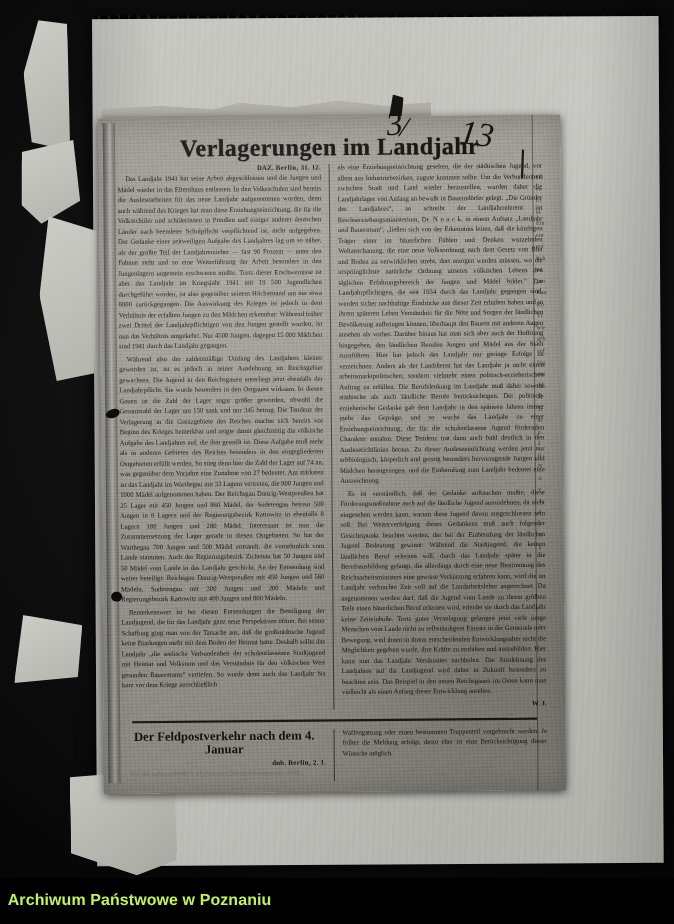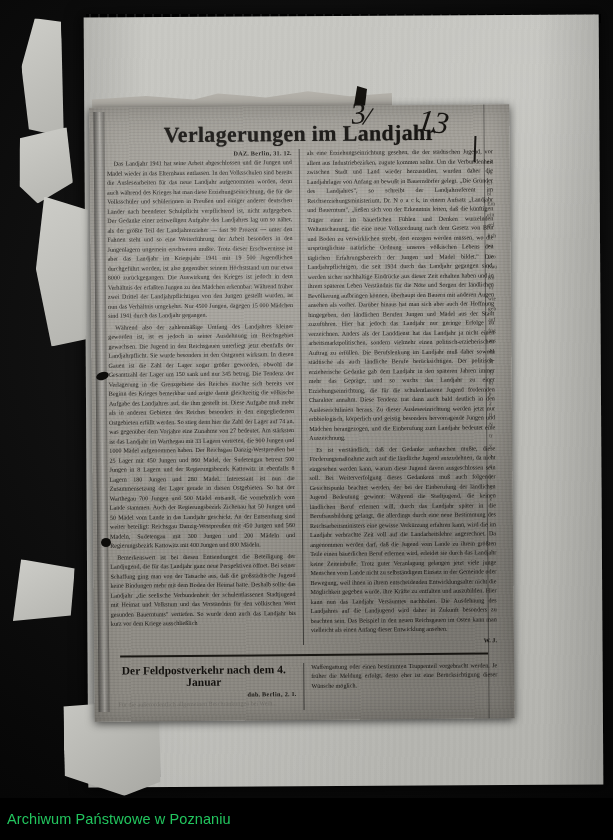--- a/index.html
+++ b/index.html
@@ -120,22 +120,22 @@
      font-style:italic;font-weight:400;}
   #hand-3{left:351px;top:96px;font-size:30px;transform:rotate(-6deg);}
   #hand-3 .slash{display:inline-block;transform:rotate(12deg) translate(-2px,3px);font-size:26px;}
   #hand-13{left:418px;top:104px;font-size:31px;transform:rotate(8deg);}
   #hand-rule{position:absolute;left:474px;top:136px;width:1.5px;height:26px;
      background:#1b1916;transform:rotate(2deg);}
 
   
   #watermark{position:absolute;left:0;bottom:0;width:613px;height:42px;
      background:#000;display:flex;align-items:center;}
-  #watermark span{color:#22c55e;font-family:"Liberation Sans",sans-serif;
-     font-weight:400;font-size:14.5px;letter-spacing:.1px;padding-left:7px;}
+  #watermark span{color:#bef264;font-family:"Liberation Sans",sans-serif;
+     font-weight:700;font-size:14.5px;letter-spacing:.1px;padding-left:7px;}
 </style>
 </head>
 <body>
 
 <div id="stage">
   <div class="bed"></div>
   <div id="top-grit"></div>
 
   <div id="backing"></div>
 

